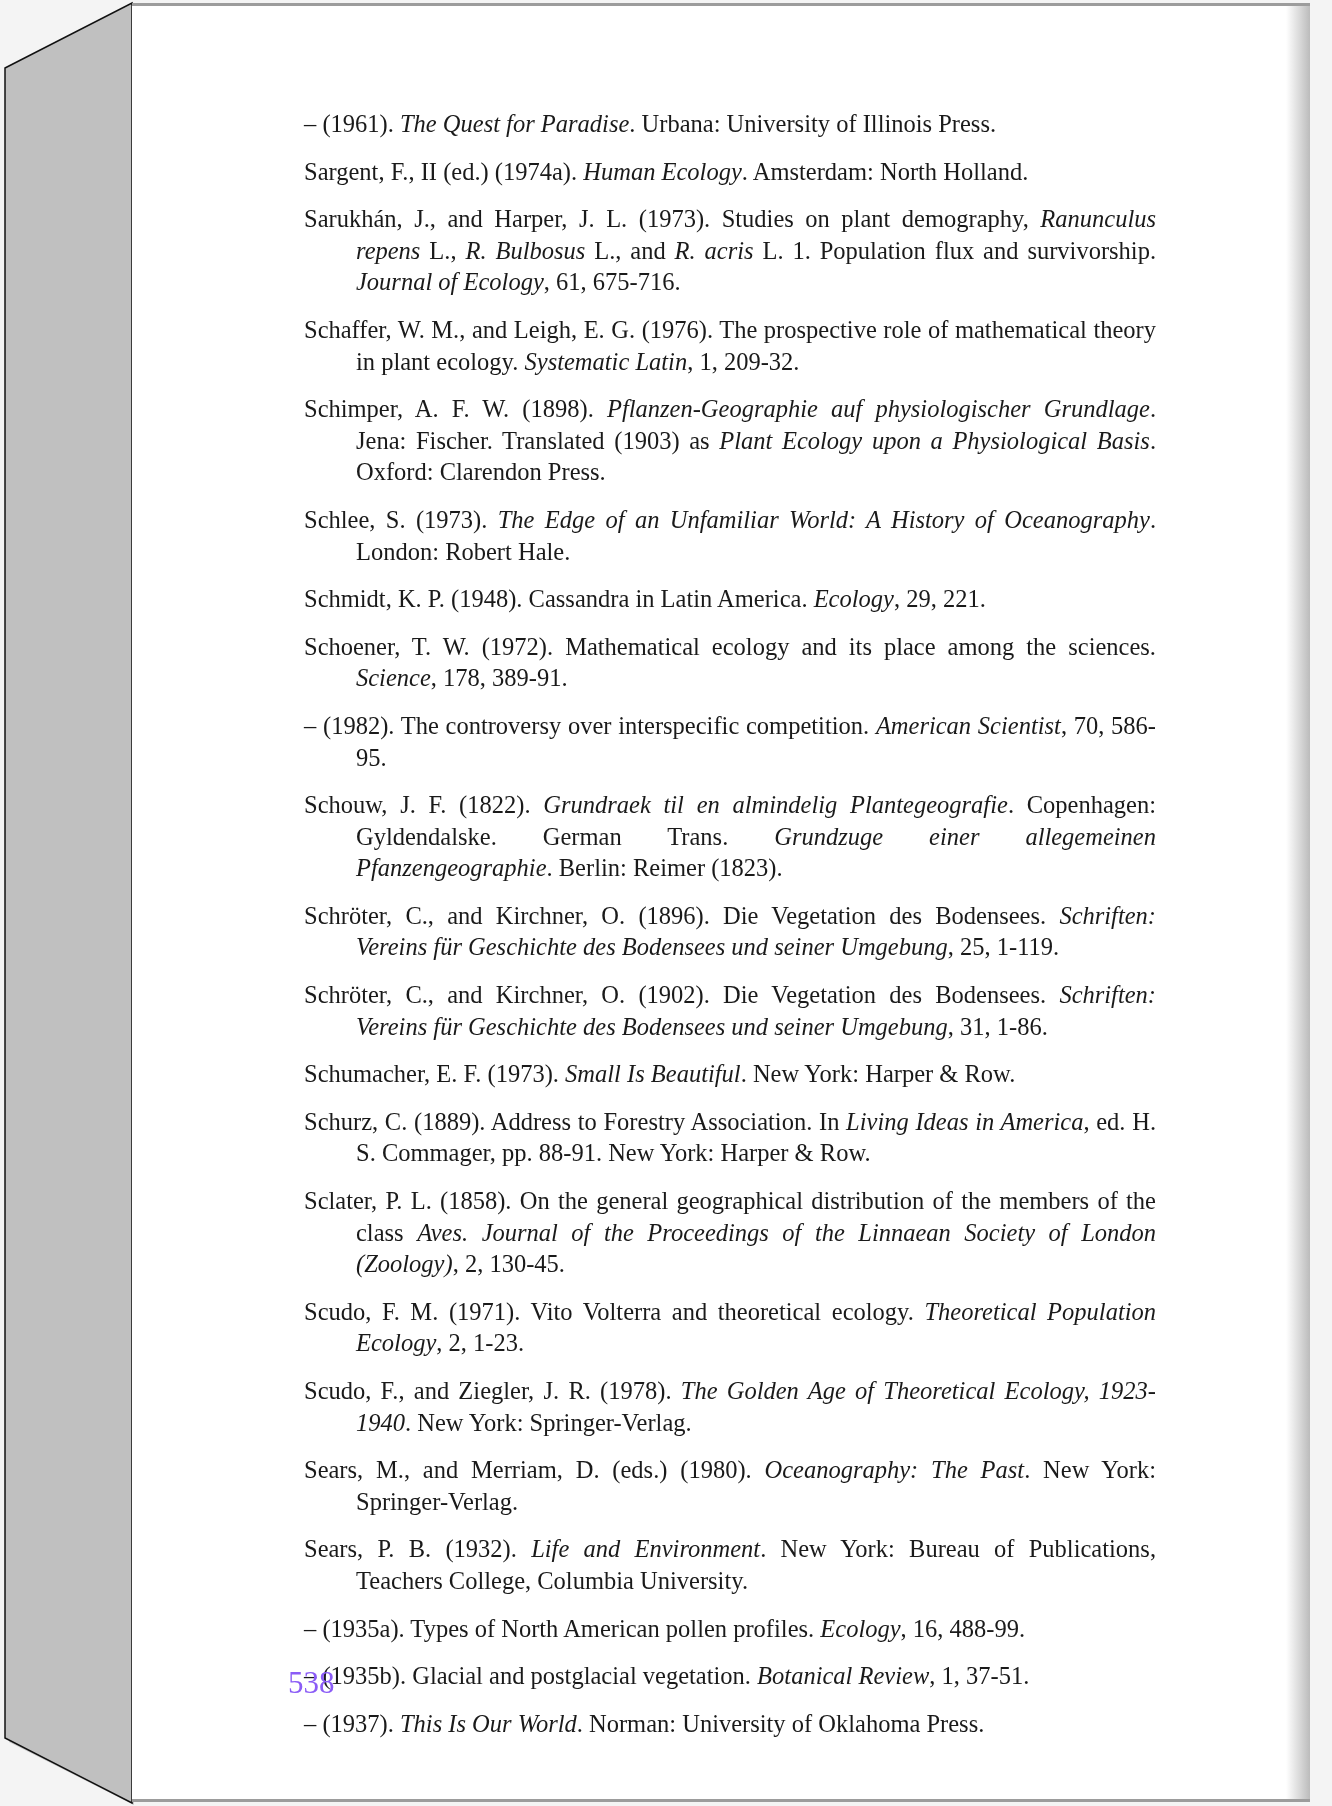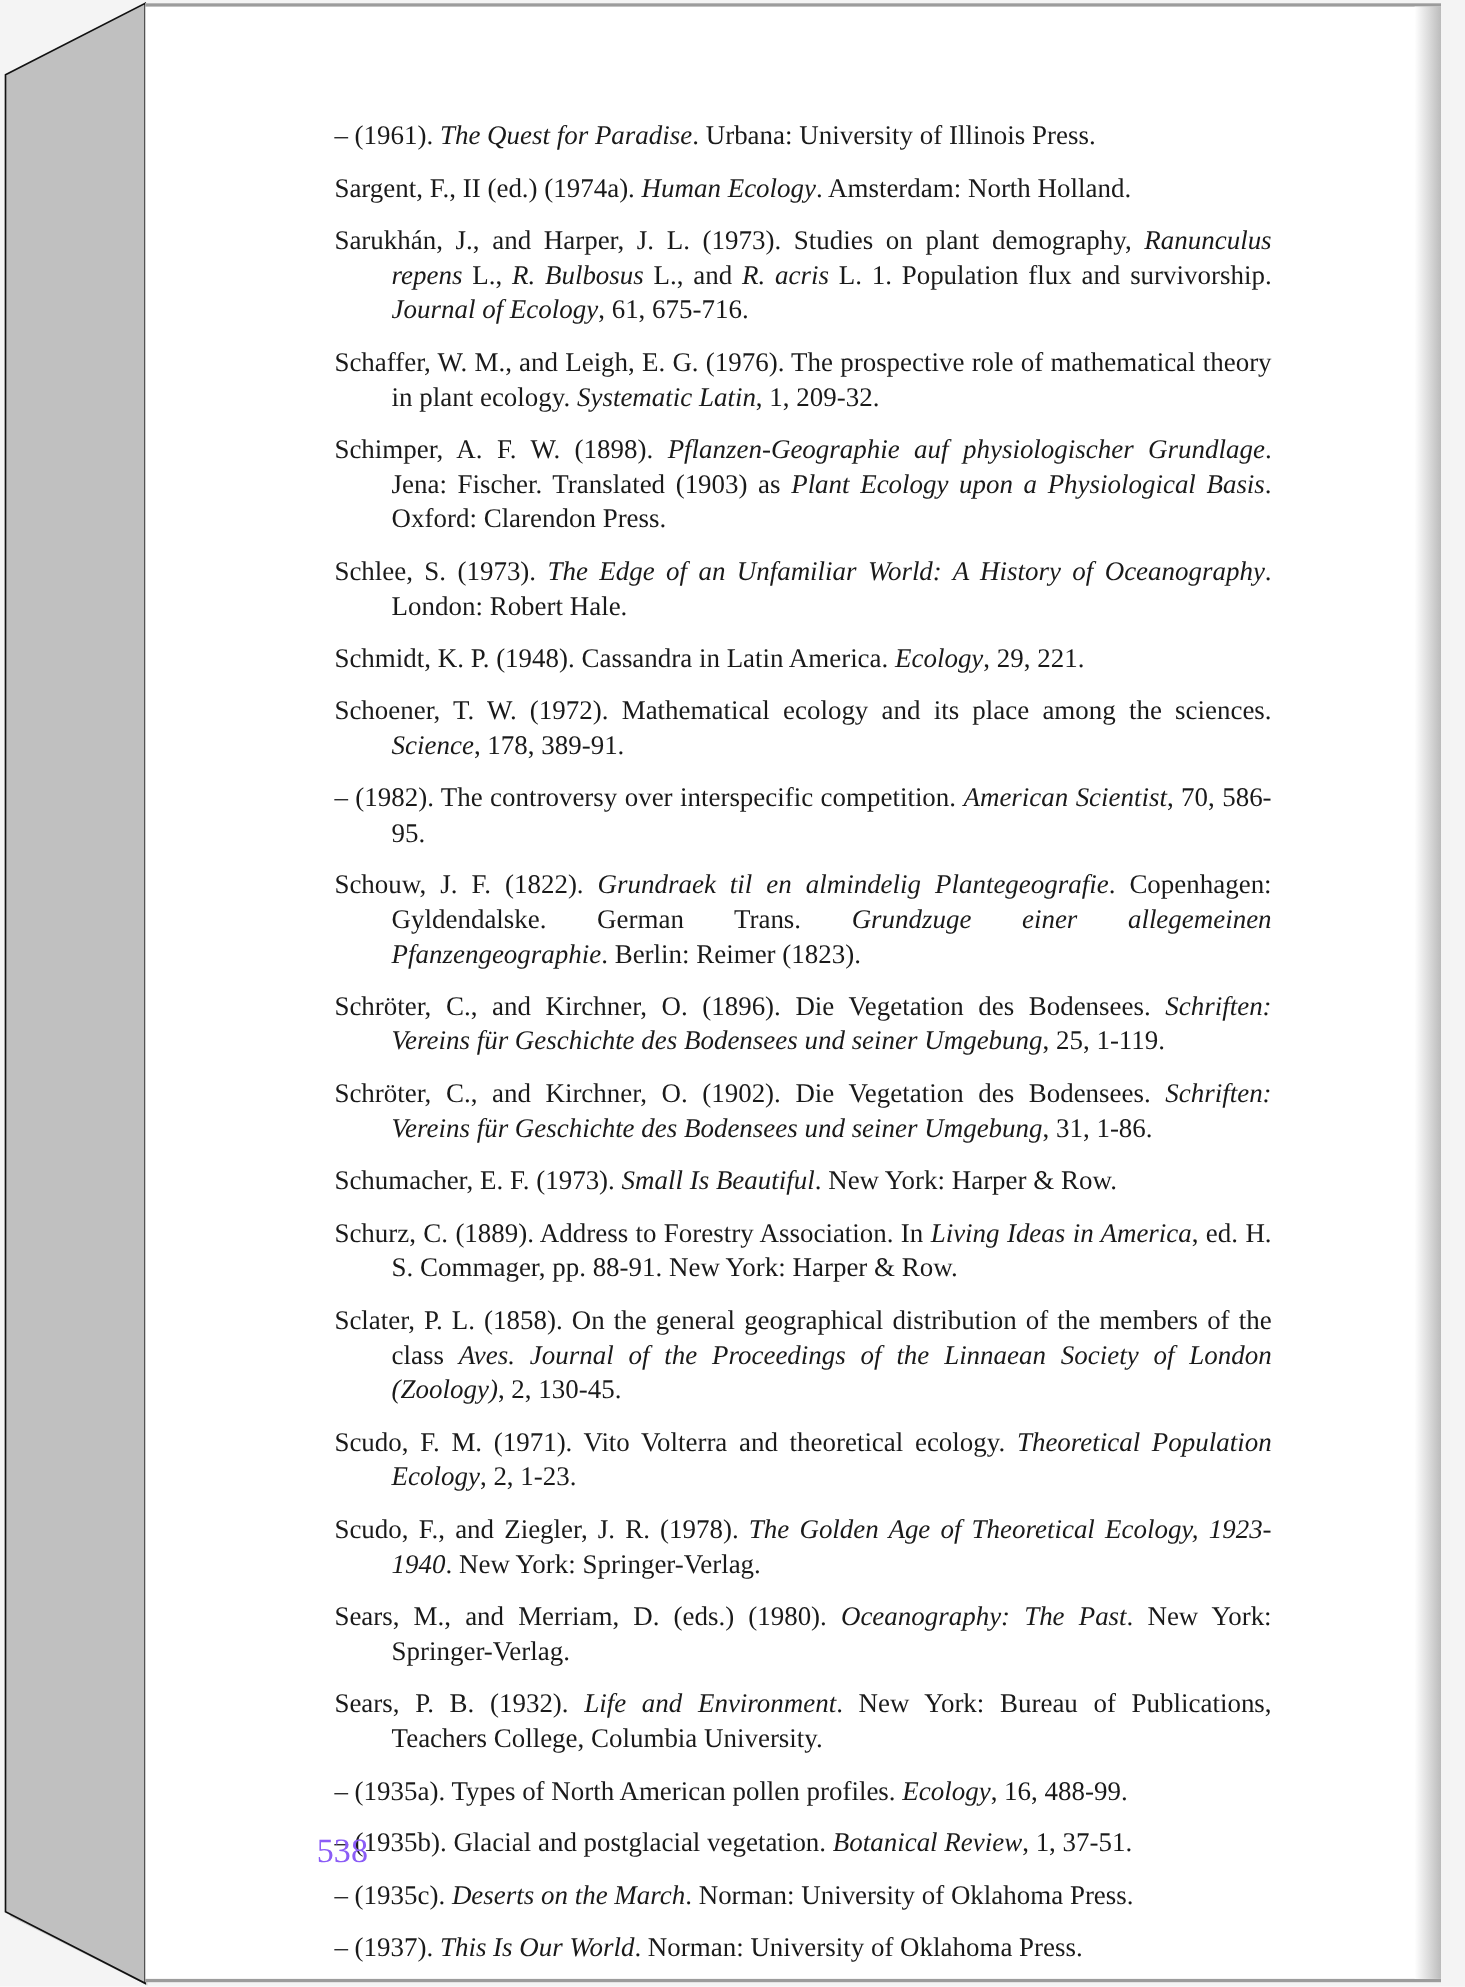--- a/index.html
+++ b/index.html
@@ -69,17 +69,16 @@
     <p class="entry"><span>Schröter, C., and Kirchner, O. (1902). Die Vegetation des Bodensees. </span><i>Schriften: Vereins für Geschichte des Bodensees und seiner Umgebung</i><span>, 31, 1-86.</span></p>
     <p class="entry"><span>Schumacher, E. F. (1973). </span><i>Small Is Beautiful</i><span>. New York: Harper &amp; Row.</span></p>
     <p class="entry"><span>Schurz, C. (1889). Address to Forestry Association. In </span><i>Living Ideas in America</i><span>, ed. H. S. Commager, pp. 88-91. New York: Harper &amp; Row.</span></p>
     <p class="entry"><span>Sclater, P. L. (1858). On the general geographical distribution of the members of the class </span><i>Aves. Journal of the Proceedings of the Linnaean Society of London (Zoology)</i><span>, 2, 130-45.</span></p>
     <p class="entry"><span>Scudo, F. M. (1971). Vito Volterra and theoretical ecology. </span><i>Theoretical Population Ecology</i><span>, 2, 1-23.</span></p>
     <p class="entry"><span>Scudo, F., and Ziegler, J. R. (1978). </span><i>The Golden Age of Theoretical Ecology, 1923-1940</i><span>. New York: Springer-Verlag.</span></p>
     <p class="entry"><span>Sears, M., and Merriam, D. (eds.) (1980). </span><i>Oceanography: The Past</i><span>. New York: Springer-Verlag.</span></p>
     <p class="entry"><span>Sears, P. B. (1932). </span><i>Life and Environment</i><span>. New York: Bureau of Publications, Teachers College, Columbia University.</span></p>
     <p class="entry"><span>– (1935a). Types of North American pollen profiles. </span><i>Ecology</i><span>, 16, 488-99.</span></p>
     <p class="entry"><span>– (1935b). Glacial and postglacial vegetation. </span><i>Botanical Review</i><span>, 1, 37-51.</span></p>
-    <p class="entry"><span>– (1935c). </span><i>Deserts on the March</i><span>. Norman: University of Oklahoma Press.</span></p>
     <p class="entry"><span>– (1937). </span><i>This Is Our World</i><span>. Norman: University of Oklahoma Press.</span></p>
   </div>
 
 <div class="page-number">538</div>
 
 </body></html>

